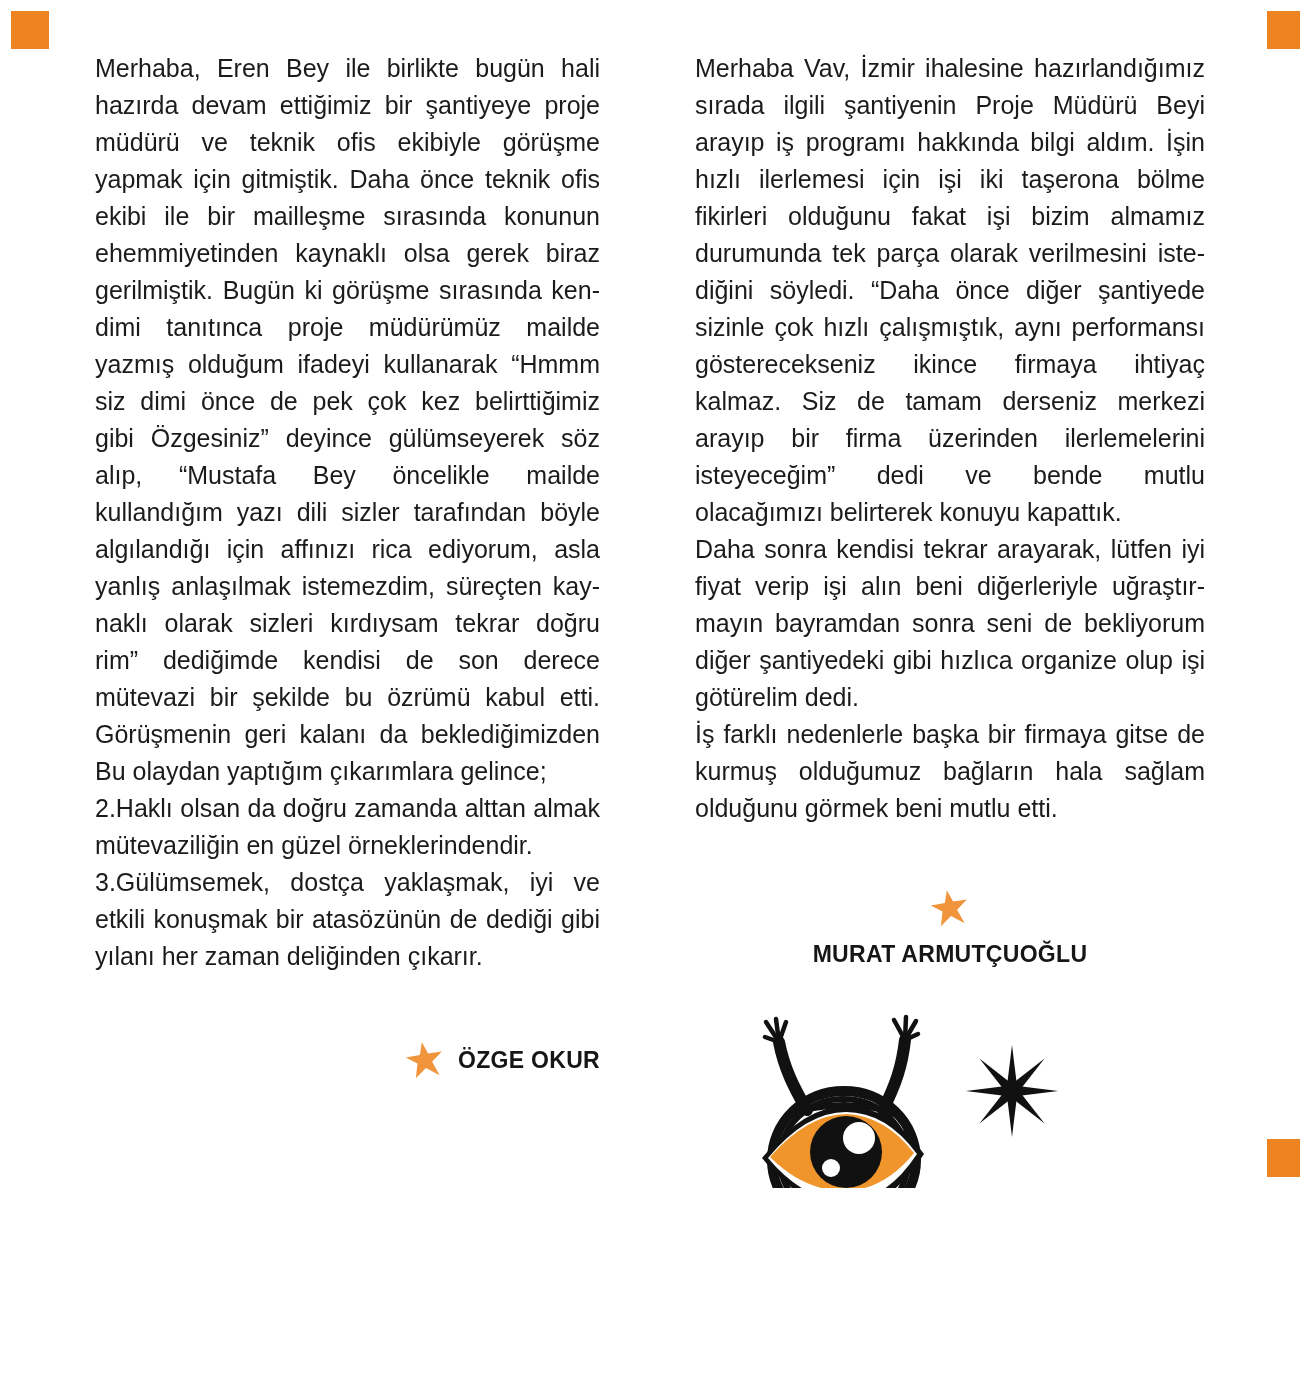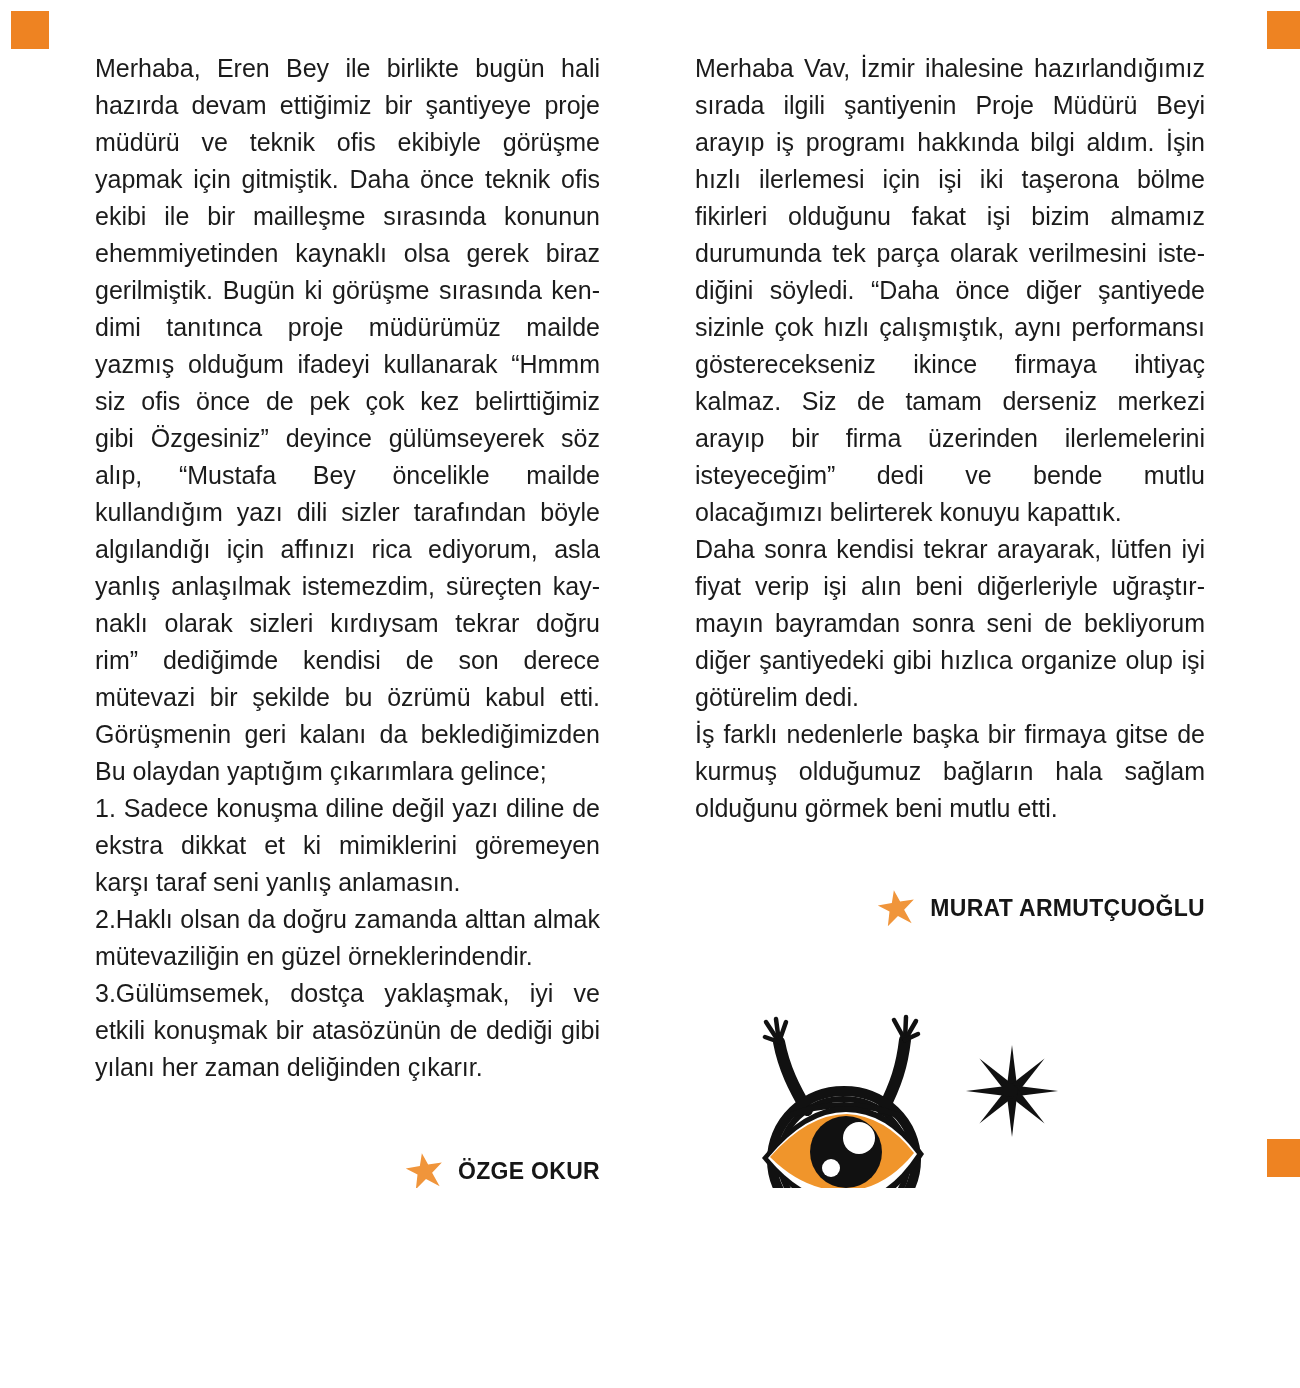--- a/index.html
+++ b/index.html
@@ -45,21 +45,21 @@
   .tline.last { text-align-last: left; }
 
   
   .byline {
     display: flex;
     align-items: center;
     justify-content: flex-end;
     gap: 12px;
   }
   .col-left  .byline { margin-top: 64px; }
-  .col-right .byline { margin-top: 60px; }
+  .col-right .byline { margin-top: 60px; flex-direction: column; }
   .byline .star { width: 42px; height: 42px; flex: 0 0 auto; }
   .byline .name {
     font-size: 23px;
     font-weight: 700;
     letter-spacing: 0.3px;
     color: #161616;
     white-space: nowrap;
   }
 
   
@@ -108,38 +108,33 @@
         <div class="para">
           <div class="tline">Merhaba, Eren Bey ile birlikte bugün hali</div>
           <div class="tline">hazırda devam ettiğimiz bir şantiyeye proje</div>
           <div class="tline">müdürü ve teknik ofis ekibiyle görüşme</div>
           <div class="tline">yapmak için gitmiştik. Daha önce teknik ofis</div>
           <div class="tline">ekibi ile bir mailleşme sırasında konunun</div>
           <div class="tline">ehemmiyetinden kaynaklı olsa gerek biraz</div>
           <div class="tline">gerilmiştik. Bugün ki görüşme sırasında ken-</div>
           <div class="tline">dimi tanıtınca proje müdürümüz mailde</div>
           <div class="tline">yazmış olduğum ifadeyi kullanarak “Hmmm</div>
-          <div class="tline">siz ofis önce de pek çok kez belirttiğimiz</div>
+          <div class="tline">siz dimi önce de pek çok kez belirttiğimiz</div>
           <div class="tline">gibi Özgesiniz” deyince gülümseyerek söz</div>
           <div class="tline">alıp, “Mustafa Bey öncelikle mailde</div>
           <div class="tline">kullandığım yazı dili sizler tarafından böyle</div>
           <div class="tline">algılandığı için affınızı rica ediyorum, asla</div>
           <div class="tline">yanlış anlaşılmak istemezdim, süreçten kay-</div>
           <div class="tline">naklı olarak sizleri kırdıysam tekrar doğru dile-</div>
           <div class="tline">rim” dediğimde kendisi de son derece</div>
           <div class="tline">mütevazi bir şekilde bu özrümü kabul etti.</div>
           <div class="tline">Görüşmenin geri kalanı da beklediğimizden</div>
         </div>
         <div class="para">
           <div class="tline last">Bu olaydan yaptığım çıkarımlara gelince;</div>
-        </div>
-        <div class="para">
-          <div class="tline">1. Sadece konuşma diline değil yazı diline de</div>
-          <div class="tline">ekstra dikkat et ki mimiklerini göremeyen</div>
-          <div class="tline last">karşı taraf seni yanlış anlamasın.</div>
         </div>
         <div class="para">
           <div class="tline">2.Haklı olsan da doğru zamanda alttan almak</div>
           <div class="tline last">mütevaziliğin en güzel örneklerindendir.</div>
         </div>
         <div class="para">
           <div class="tline">3.Gülümsemek, dostça yaklaşmak, iyi ve</div>
           <div class="tline">etkili konuşmak bir atasözünün de dediği gibi</div>
           <div class="tline last">yılanı her zaman deliğinden çıkarır.</div>
         </div>

